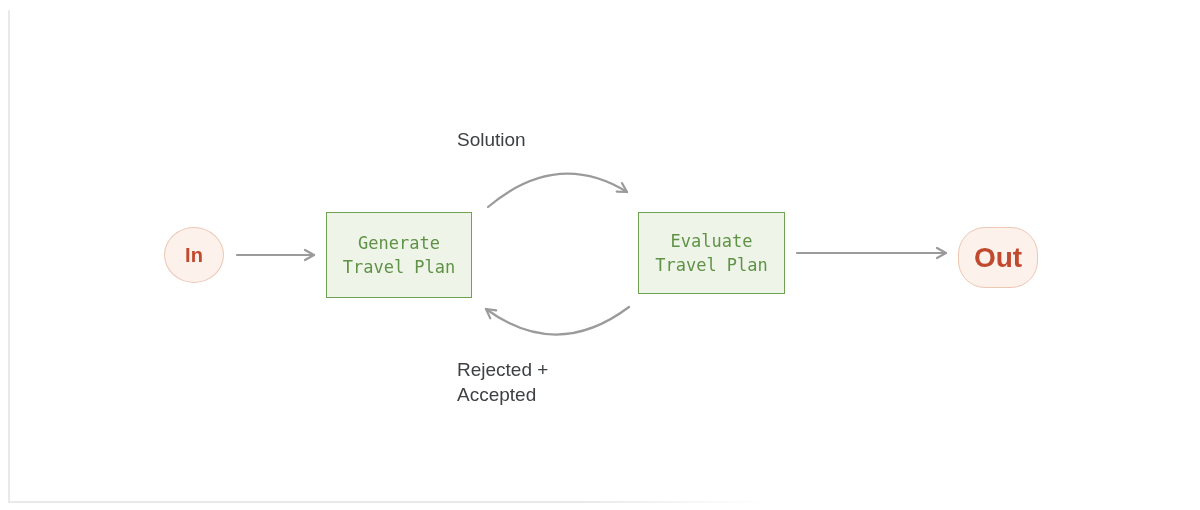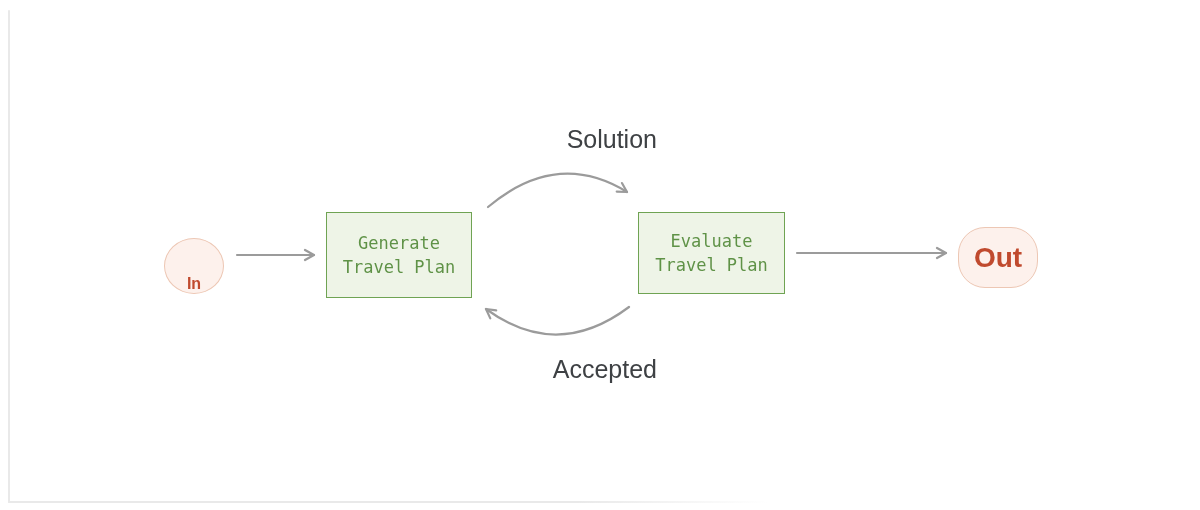--- a/index.html
+++ b/index.html
@@ -53,25 +53,24 @@
     display: flex;
     align-items: center;
     justify-content: center;
     background: var(--terminal-fill, #fdf1ec);
     border: 1.5px solid var(--terminal-border, #edc7b4);
     color: var(--terminal-text, #c04a2e);
     font-weight: bold;
     box-sizing: border-box;
   }
   .terminal.in {
-    left: 164px; top: 238px;
+    left: 164px; top: 227px;
     width: 60px; height: 56px;
     border-radius: 50%;
-    font-size: 16px;
-    align-items: flex-end;
+    font-size: 20px;
   }
   .terminal.out {
     left: 958px; top: 227px;
     width: 80px; height: 61px;
     border-radius: 27px;
     font-size: 28px;
   }
   .process-box {
     position: absolute;
     display: flex;
@@ -85,23 +84,23 @@
     font-size: 17px;
     line-height: 24px;
     text-align: center;
     box-sizing: border-box;
   }
   .process-box.generate { left: 326px; top: 212px; width: 146px; height: 86px; }
   .process-box.evaluate { left: 638px; top: 212px; width: 147px; height: 82px; text-align: center; }
   .edge-label {
     position: absolute;
     color: var(--label-text, #3e4144);
-    font-size: 25px;
+    font-size: 19px;
     line-height: 25px;
-    text-align: right;
+    text-align: left;
     white-space: nowrap;
   }
   .edge-label.solution { left: 457px; top: 127px; width: 200px; }
   .edge-label.accepted { left: 770px; top: 270px; width: 200px; }
   .edge-label.rejected { left: 457px; top: 357px; width: 200px; }
 </style>
 </head>
 <body>
 
 <div class="canvas">
@@ -138,20 +137,21 @@
     <span>Solution</span>
   </div>
 
   <div class="process-box evaluate">
     <span>Evaluate</span>
     <span>Travel Plan</span>
   </div>
 
 
   <div class="edge-label rejected">
+    <div>Rejected +</div>
     <div>Accepted</div>
   </div>
 
   <div class="terminal out">
     <span>Out</span>
   </div>
 
 </div>
 
 </body></html>

